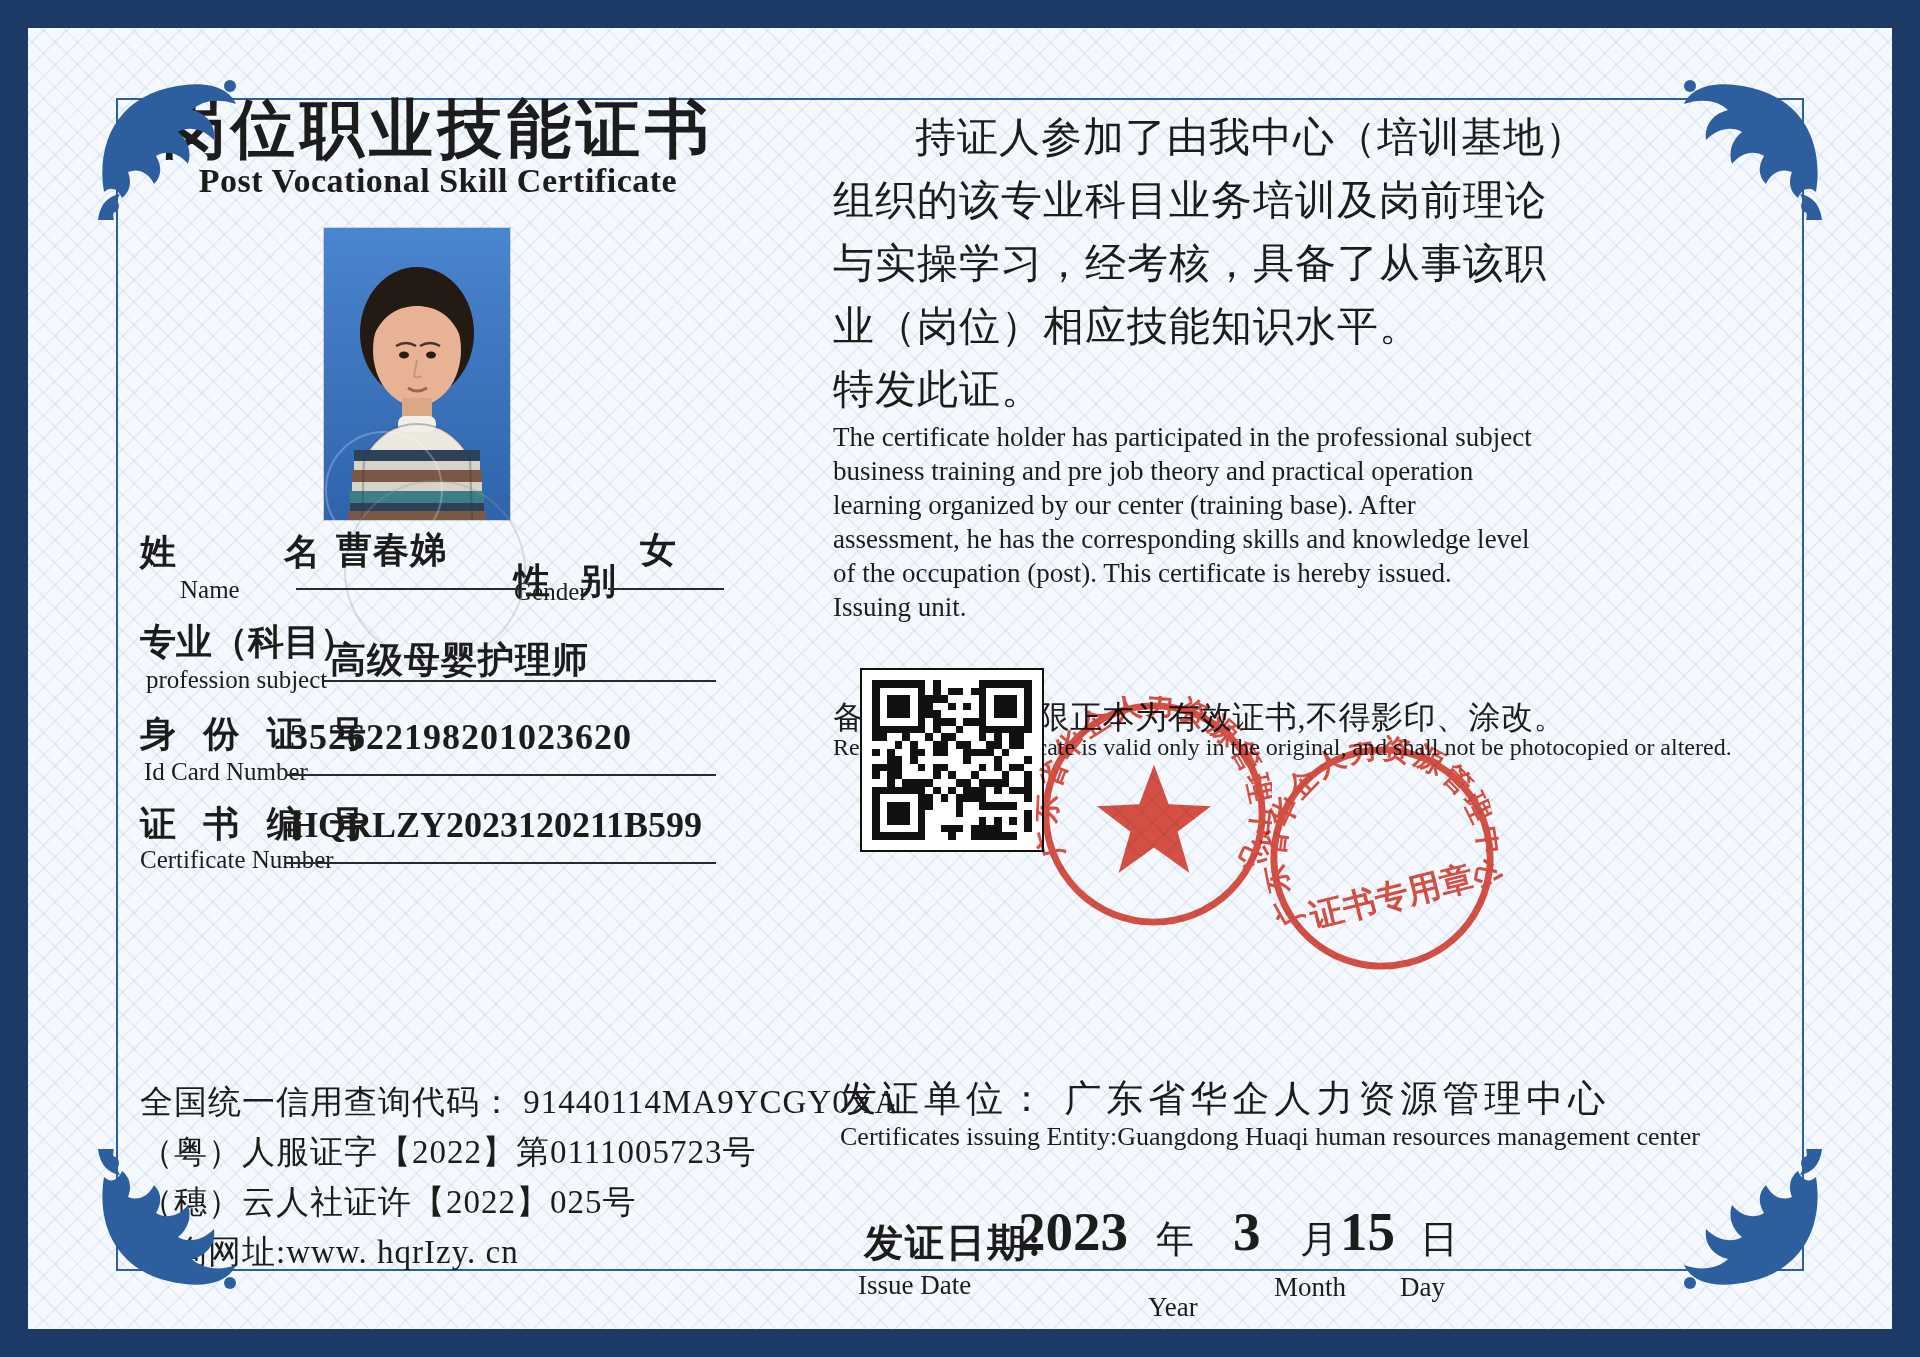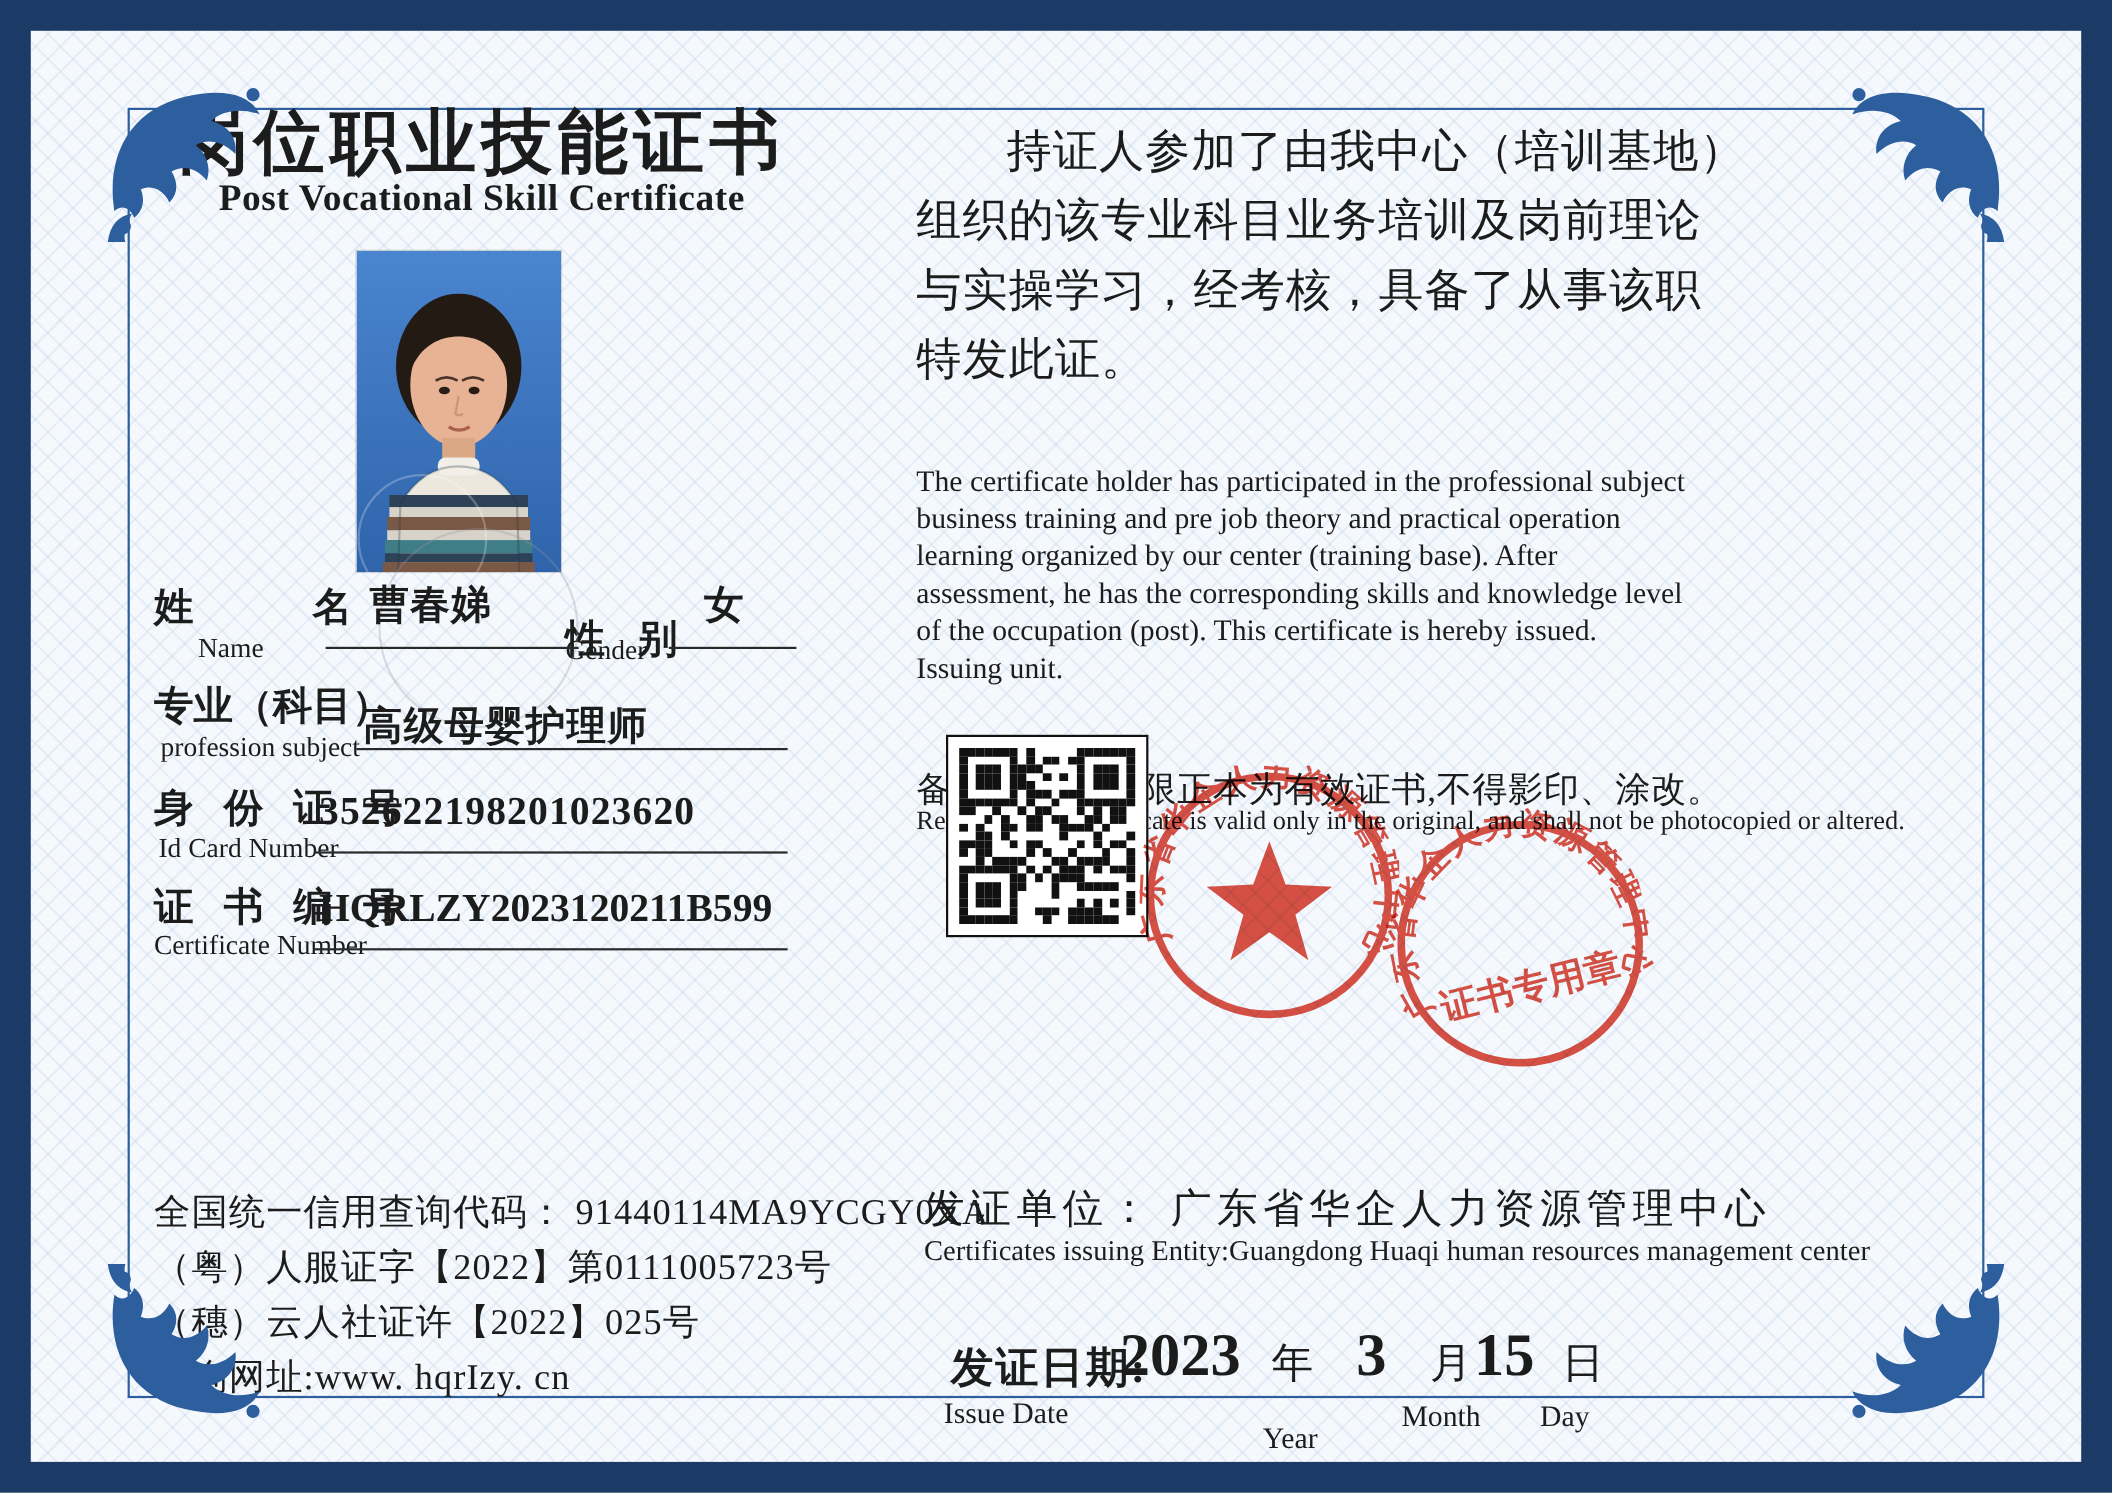--- a/index.html
+++ b/index.html
@@ -171,20 +171,21 @@
 
   <div class="abs footer-line" style="left:112px;top:1052px;">全国统一信用查询代码： 91440114MA9YCGY0XA</div>
   <div class="abs footer-line" style="left:112px;top:1102px;">（粤）人服证字【2022】第0111005723号</div>
   <div class="abs footer-line" style="left:112px;top:1152px;">（穗）云人社证许【2022】025号</div>
   <div class="abs footer-line" style="left:112px;top:1202px;">查询网址:www. hqrIzy. cn</div>
 
   <div class="abs zh-par" style="left:805px;top:78px;">
     <div class="ln indent">持证人参加了由我中心（培训基地）</div>
     <div class="ln">组织的该专业科目业务培训及岗前理论</div>
     <div class="ln">与实操学习，经考核，具备了从事该职</div>
+    <div class="ln">业（岗位）相应技能知识水平。</div>
     <div class="ln">特发此证。</div>
   </div>
 
   <div class="abs en-par" style="left:805px;top:392px;">
     <span>The certificate holder has participated in the professional subject business training and pre job theory and practical operation learning organized by our center (training base). After assessment, he has the corresponding skills and knowledge level of the occupation (post). This certificate is hereby issued.</span>
     <div>Issuing unit.</div>
   </div>
 
   <div class="abs remarks-zh" style="left:805px;top:668px;">备注:本证书仅限正本为有效证书,不得影印、涂改。</div>
   <div class="abs remarks-en" style="left:805px;top:706px;">Remarks: This certificate is valid only in the original, and shall not be photocopied or altered.</div>

